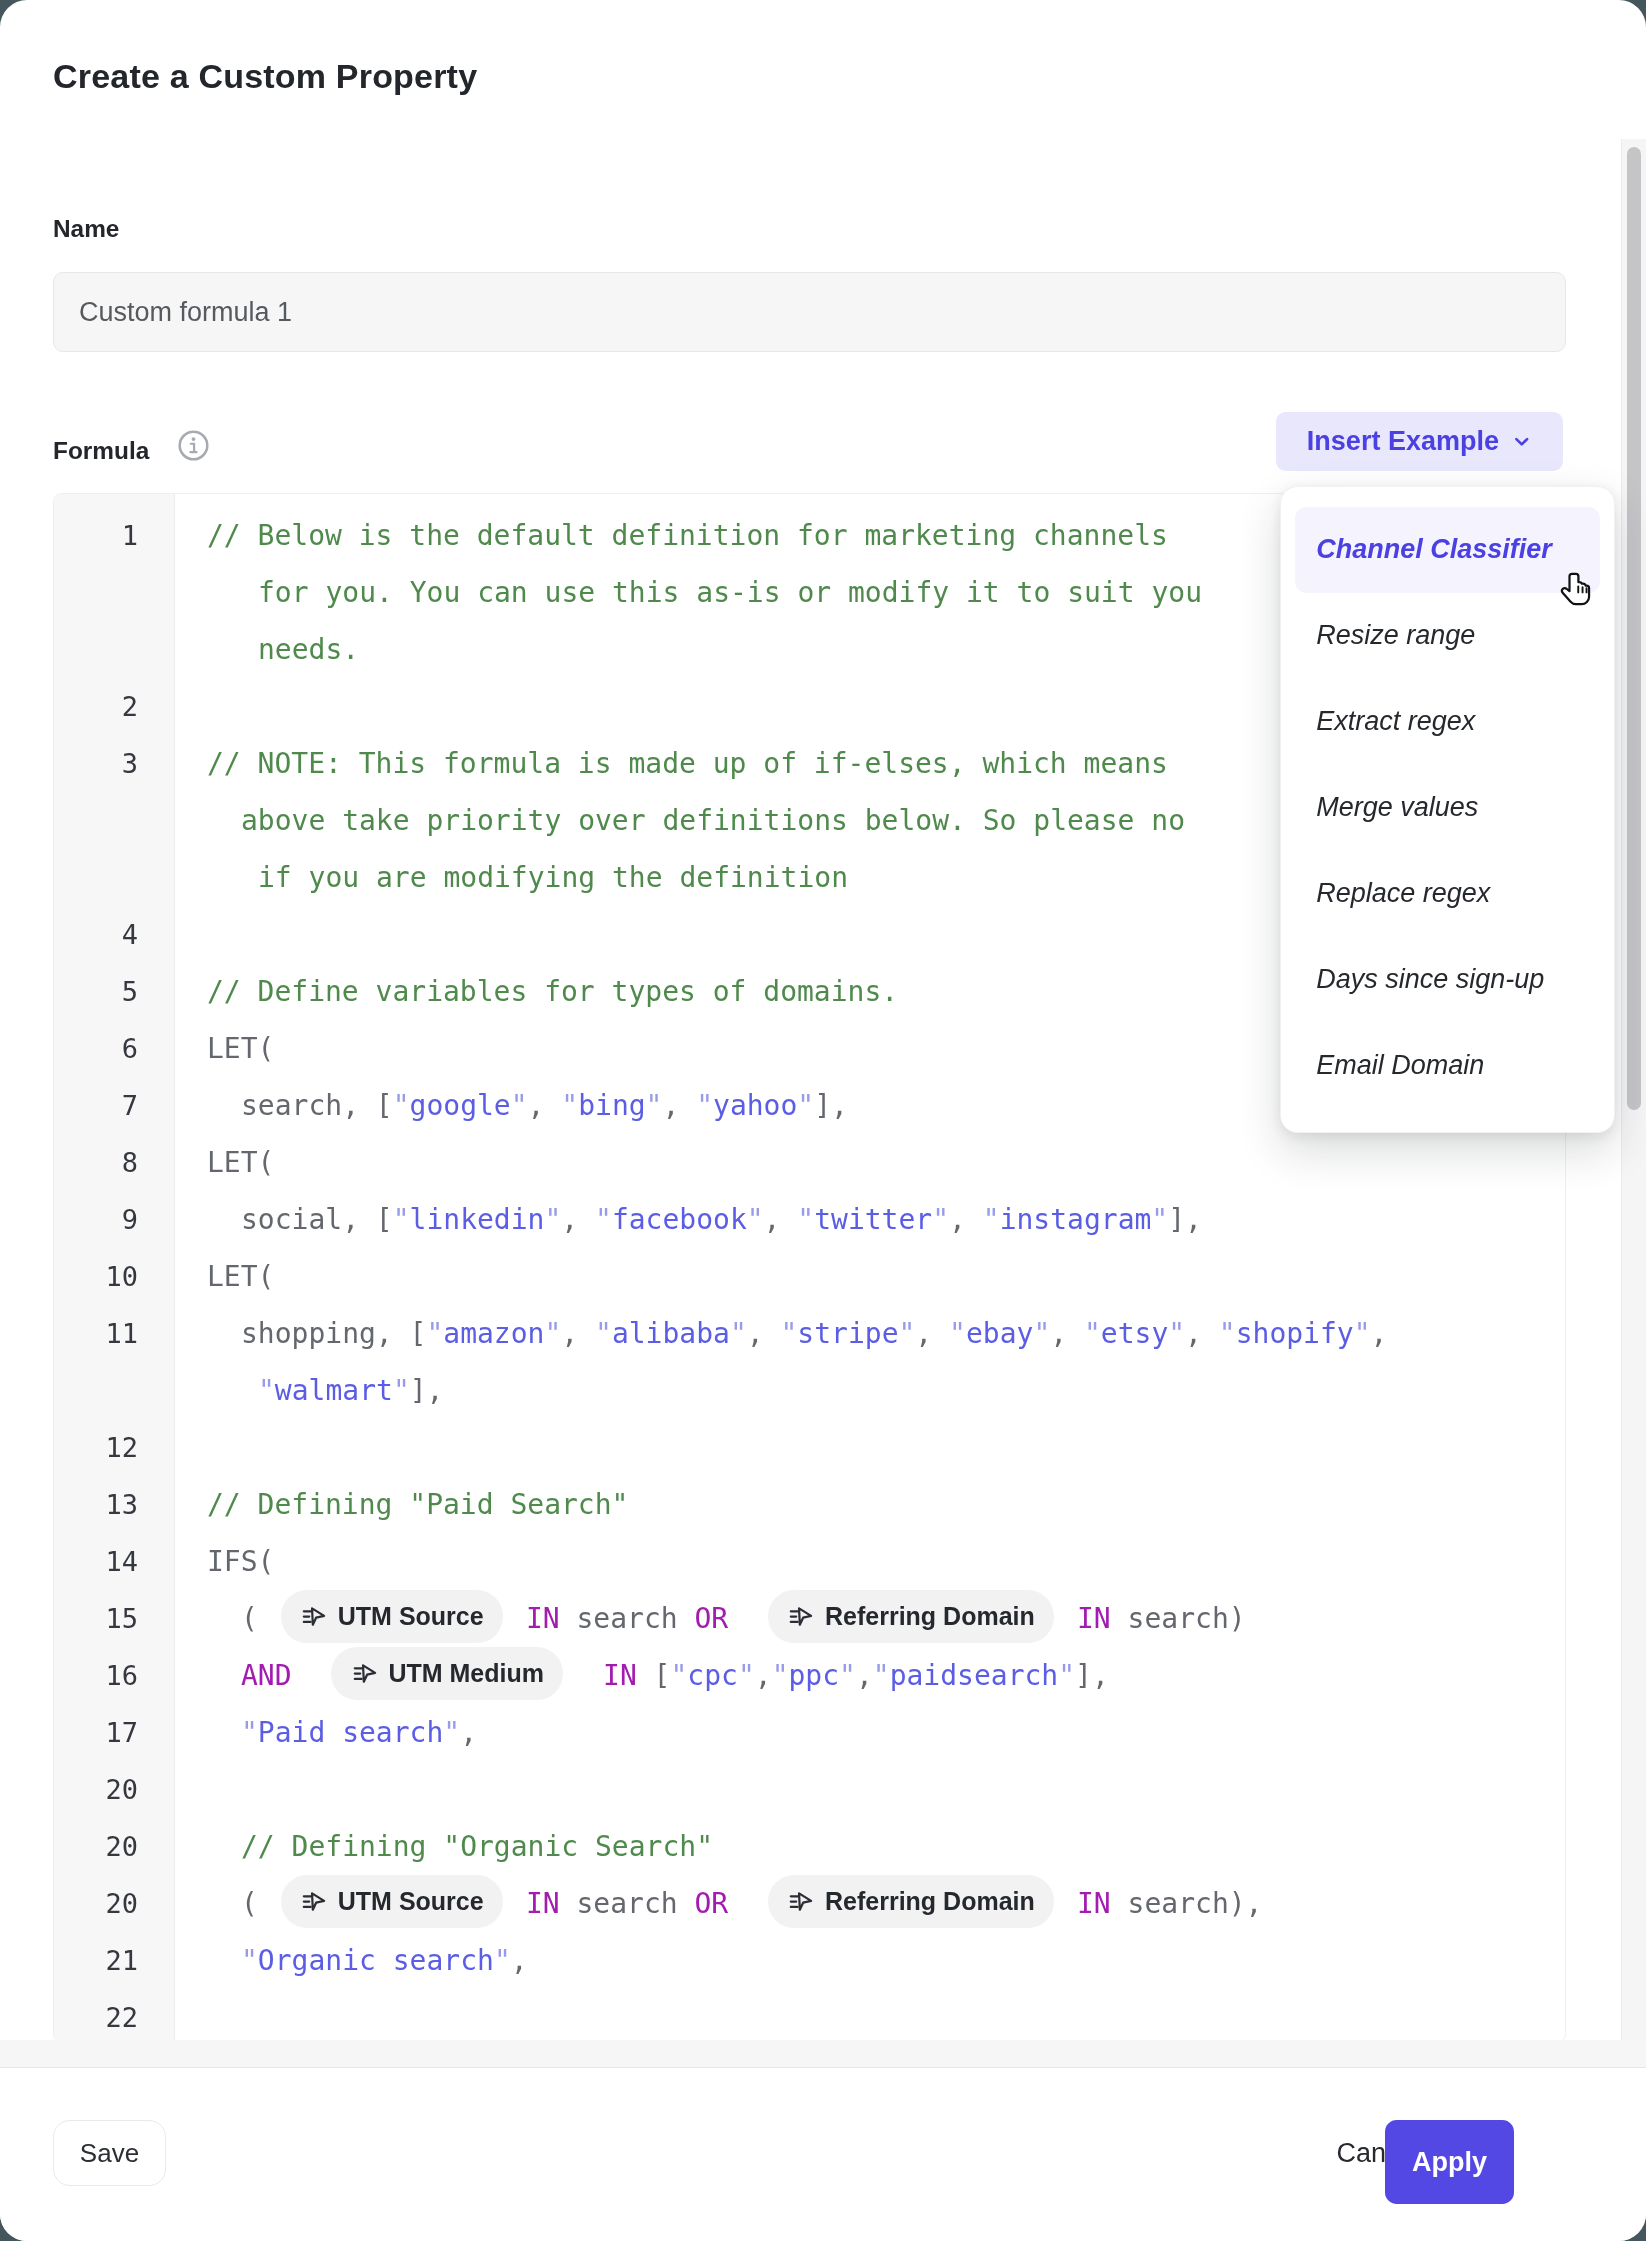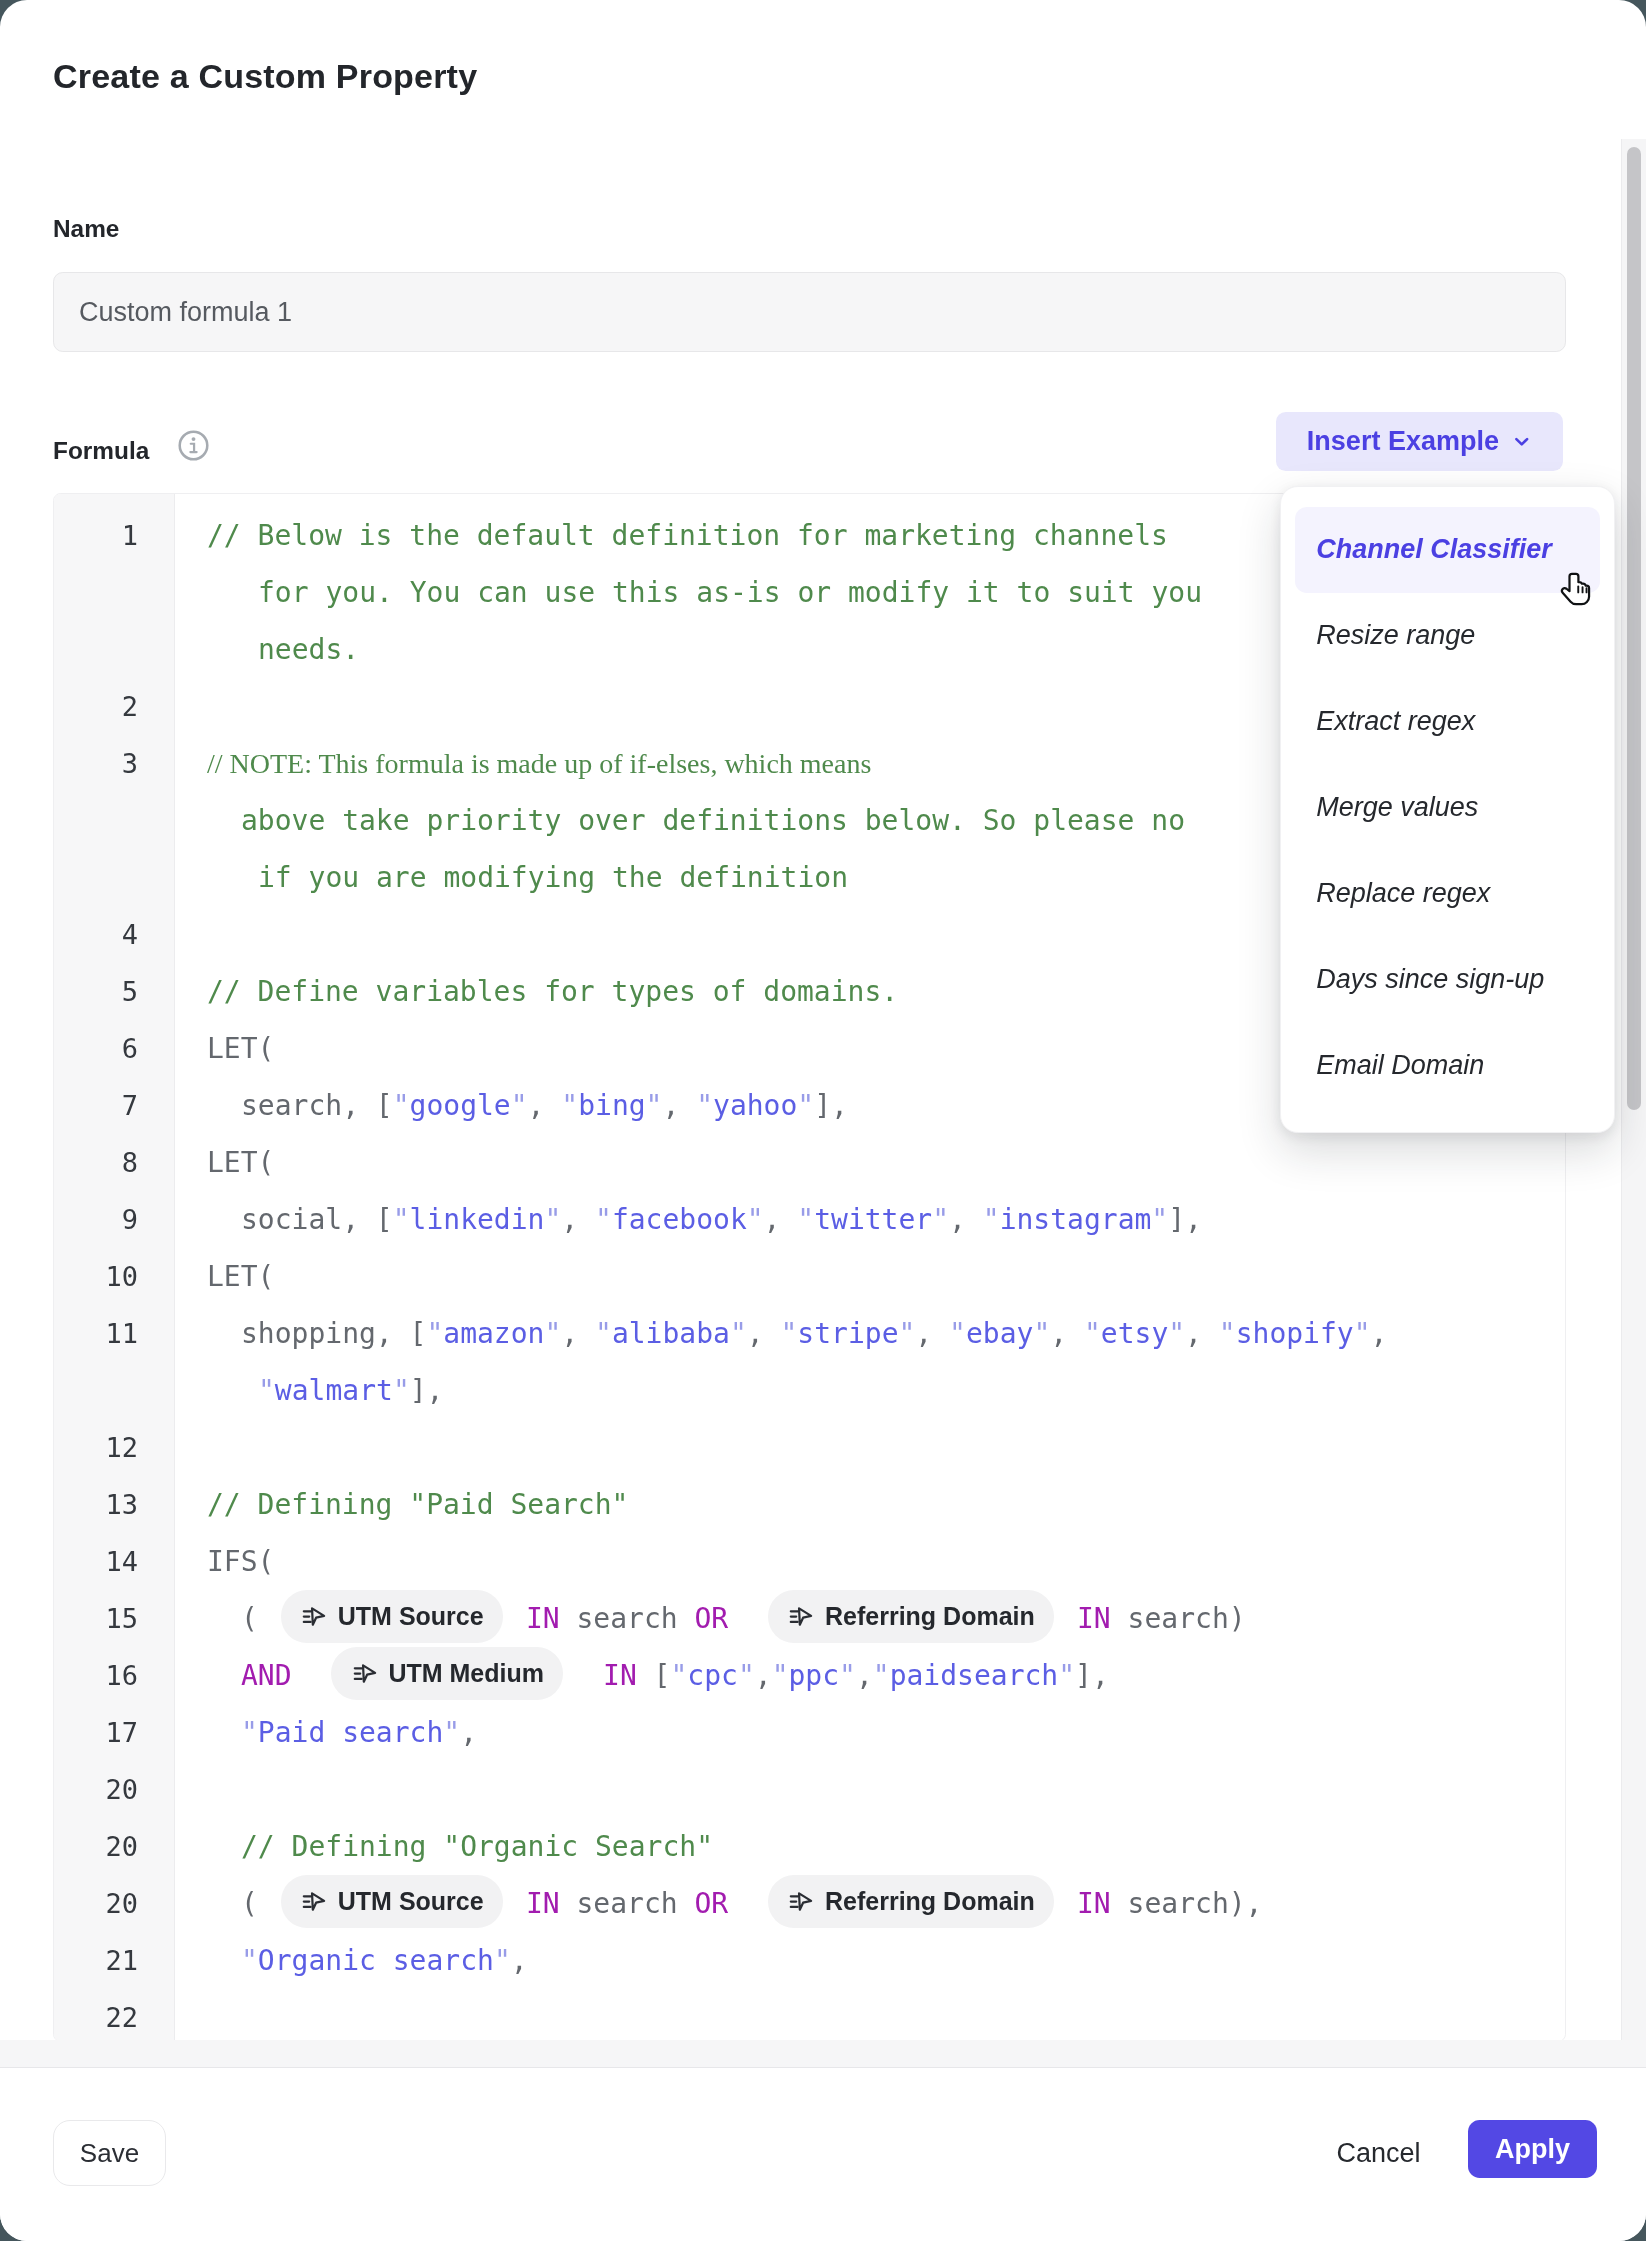--- a/index.html
+++ b/index.html
@@ -60,21 +60,21 @@
   
   .bottom-band { position:absolute; left:0; top:2040px; width:100%; height:28px;
     background:#f6f6f7; border-bottom:1.5px solid #e7e7ea; z-index:25; }
   .footer { position:absolute; left:0; top:2069px; width:100%; height:172px; background:#ffffff; z-index:25; }
   .save-btn { position:absolute; left:53px; top:51px; width:113px; height:66px;
     background:#ffffff; border:1.5px solid #e9e9eb; border-radius:17px;
     font-family:"Liberation Sans",sans-serif; font-size:26px; font-weight:500; color:#2b2e34; cursor:pointer; }
   .cancel-btn { position:absolute; left:1322px; top:51px; width:113px; height:66px;
     background:transparent; border:none; font-family:"Liberation Sans",sans-serif;
     font-size:27px; font-weight:500; color:#26292e; cursor:pointer; }
-  .apply-btn { position:absolute; left:1468px; top:51px; width:129px; height:58px;
+  .apply-btn { position:absolute; left:1385px; top:51px; width:129px; height:84px;
     background:#5348e4; border:none; border-radius:11.7px;
     font-family:"Liberation Sans",sans-serif; font-size:27px; font-weight:600; color:#ffffff; cursor:pointer; }
 </style>
 </head>
 <body>
 
 <div class="modal">
 
   <div class="page-title">Create a Custom Property</div>
 
@@ -109,21 +109,21 @@
         <div class="row">
           <div class="num"></div>
           <div class="line" style="padding-left: 83px;"><span class="cm">needs.</span></div>
         </div>
         <div class="row">
           <div class="num">2</div>
           <div class="line" style="padding-left: 32px;"></div>
         </div>
         <div class="row">
           <div class="num">3</div>
-          <div class="line" style="padding-left: 32px; font-family: Liberation Serif, serif;"><span class="cm">// NOTE: This formula is made up of if-elses, which means</span></div>
+          <div class="line" style="padding-left: 32px;"><span class="cm">// NOTE: This formula is made up of if-elses, which means</span></div>
         </div>
         <div class="row">
           <div class="num"></div>
           <div class="line" style="padding-left: 66px;"><span class="cm">above take priority over definitions below. So please no</span></div>
         </div>
         <div class="row">
           <div class="num"></div>
           <div class="line" style="padding-left: 83px;"><span class="cm">if you are modifying the definition</span></div>
         </div>
         <div class="row">

